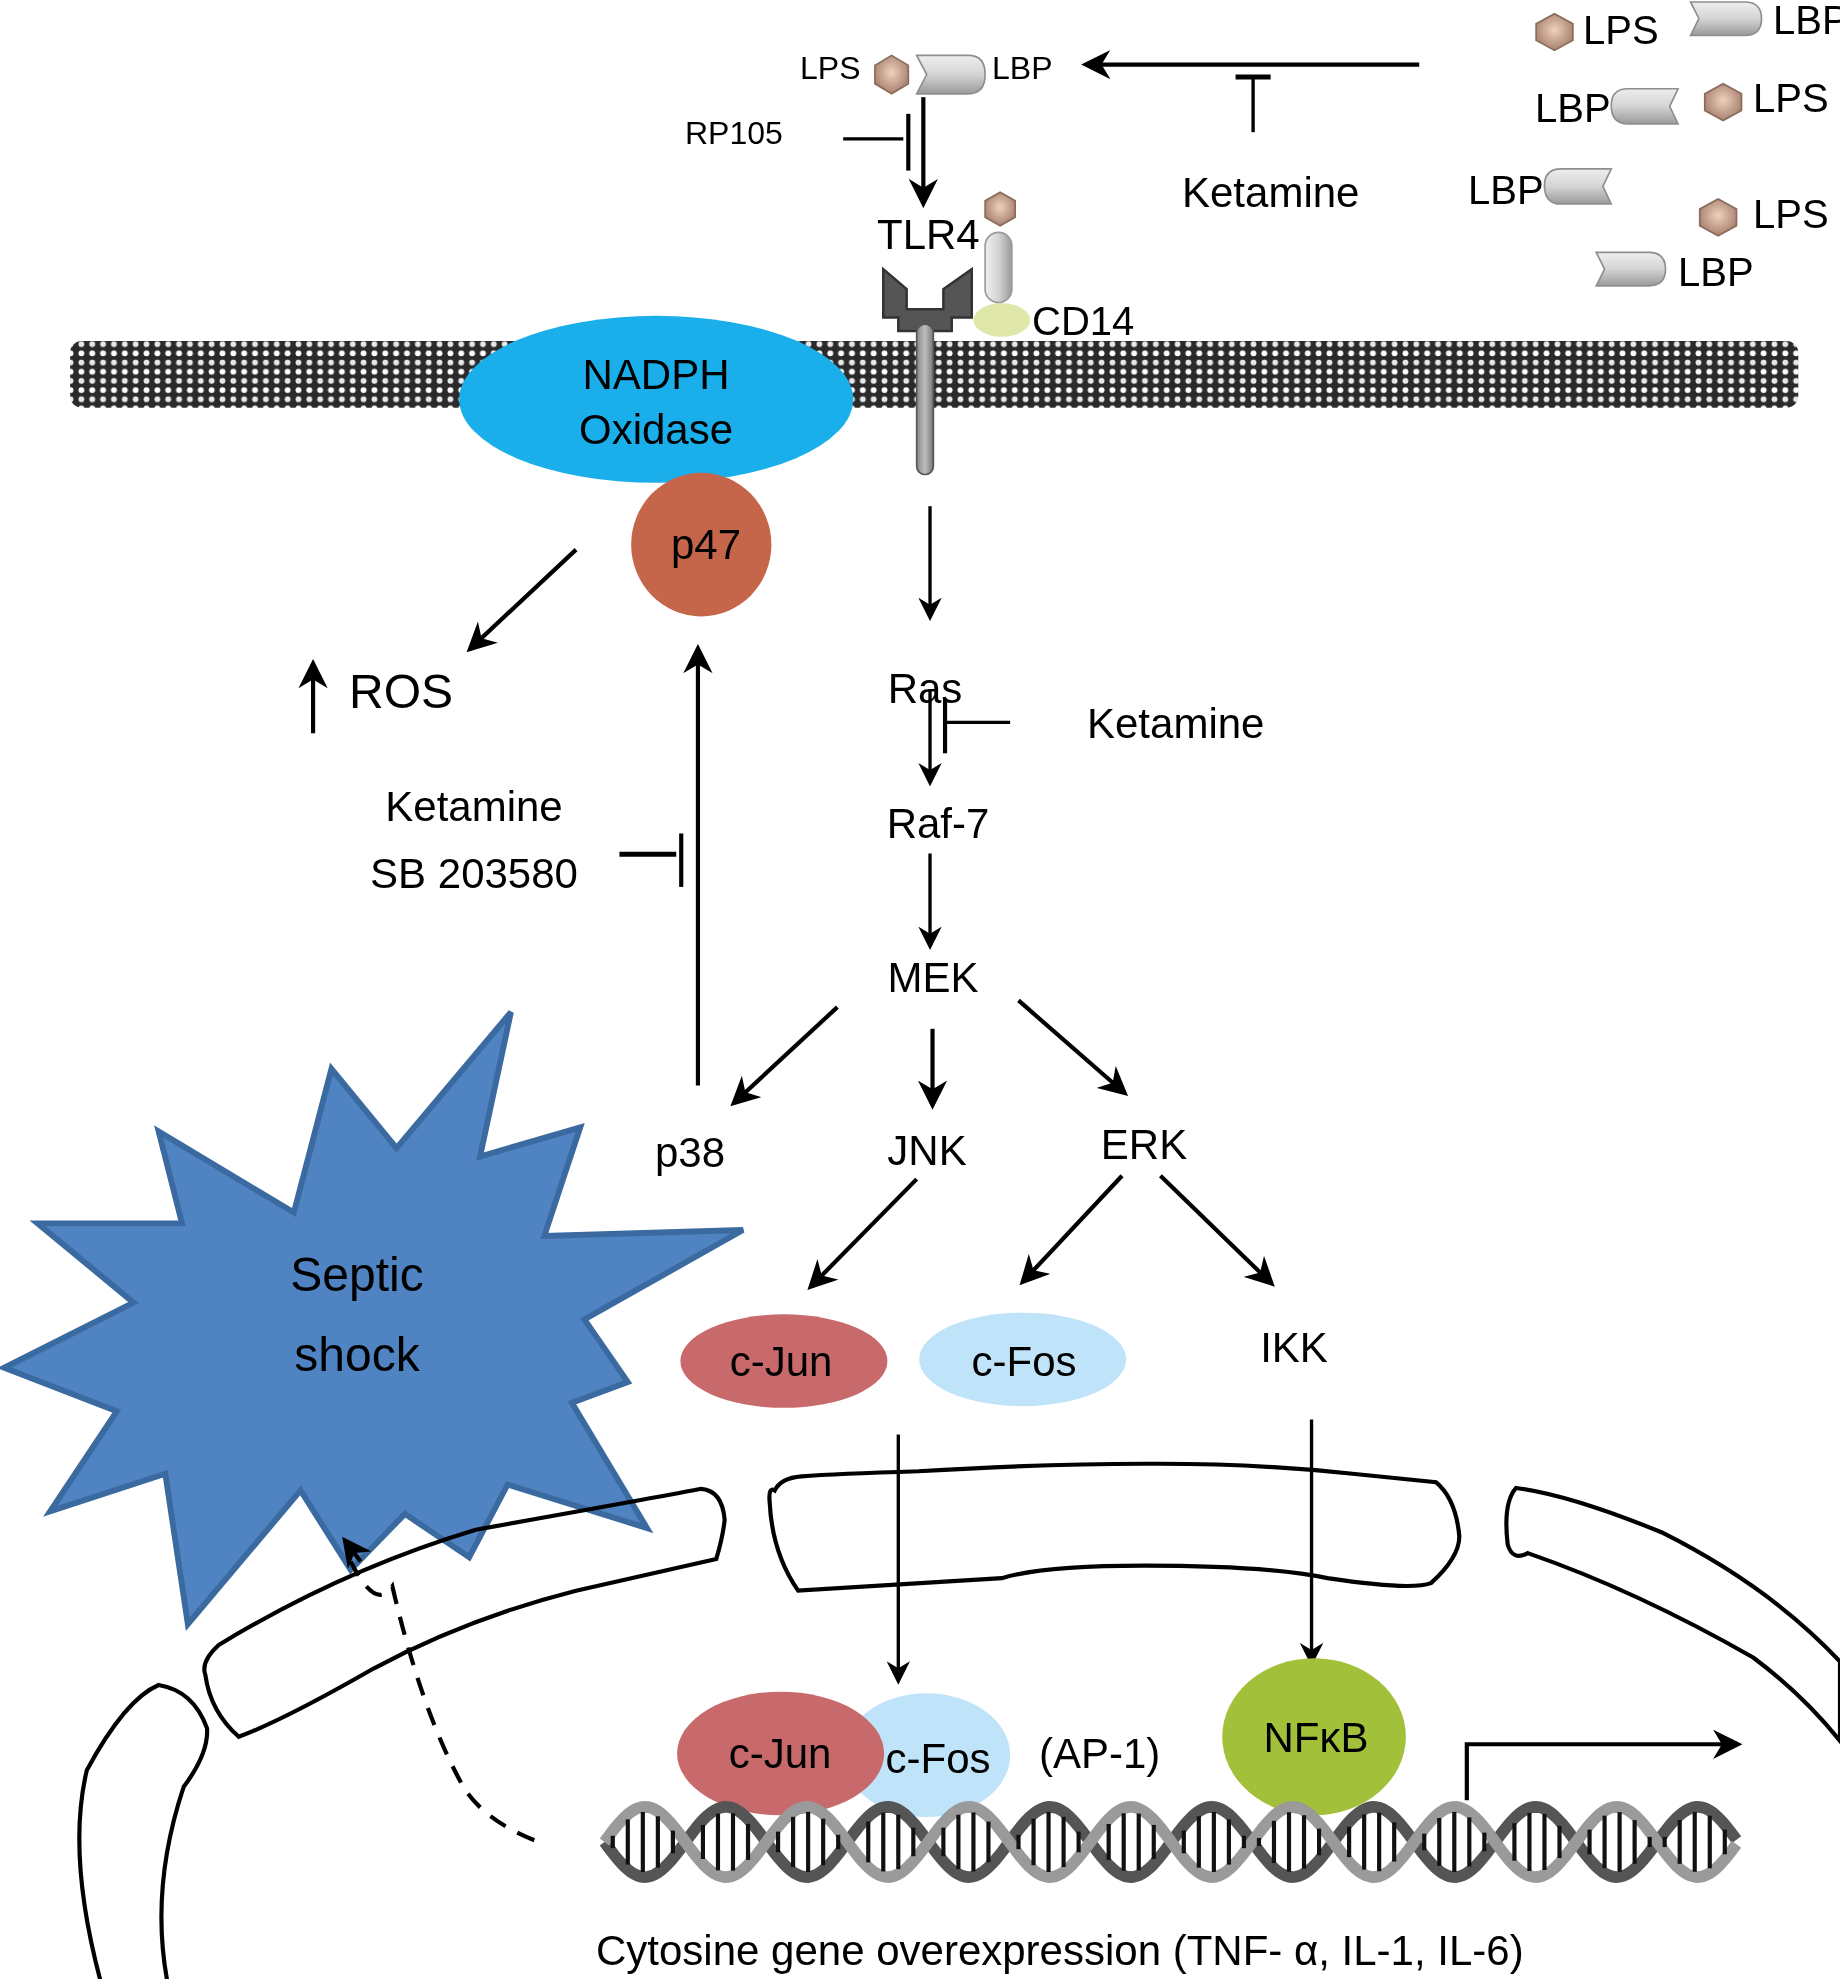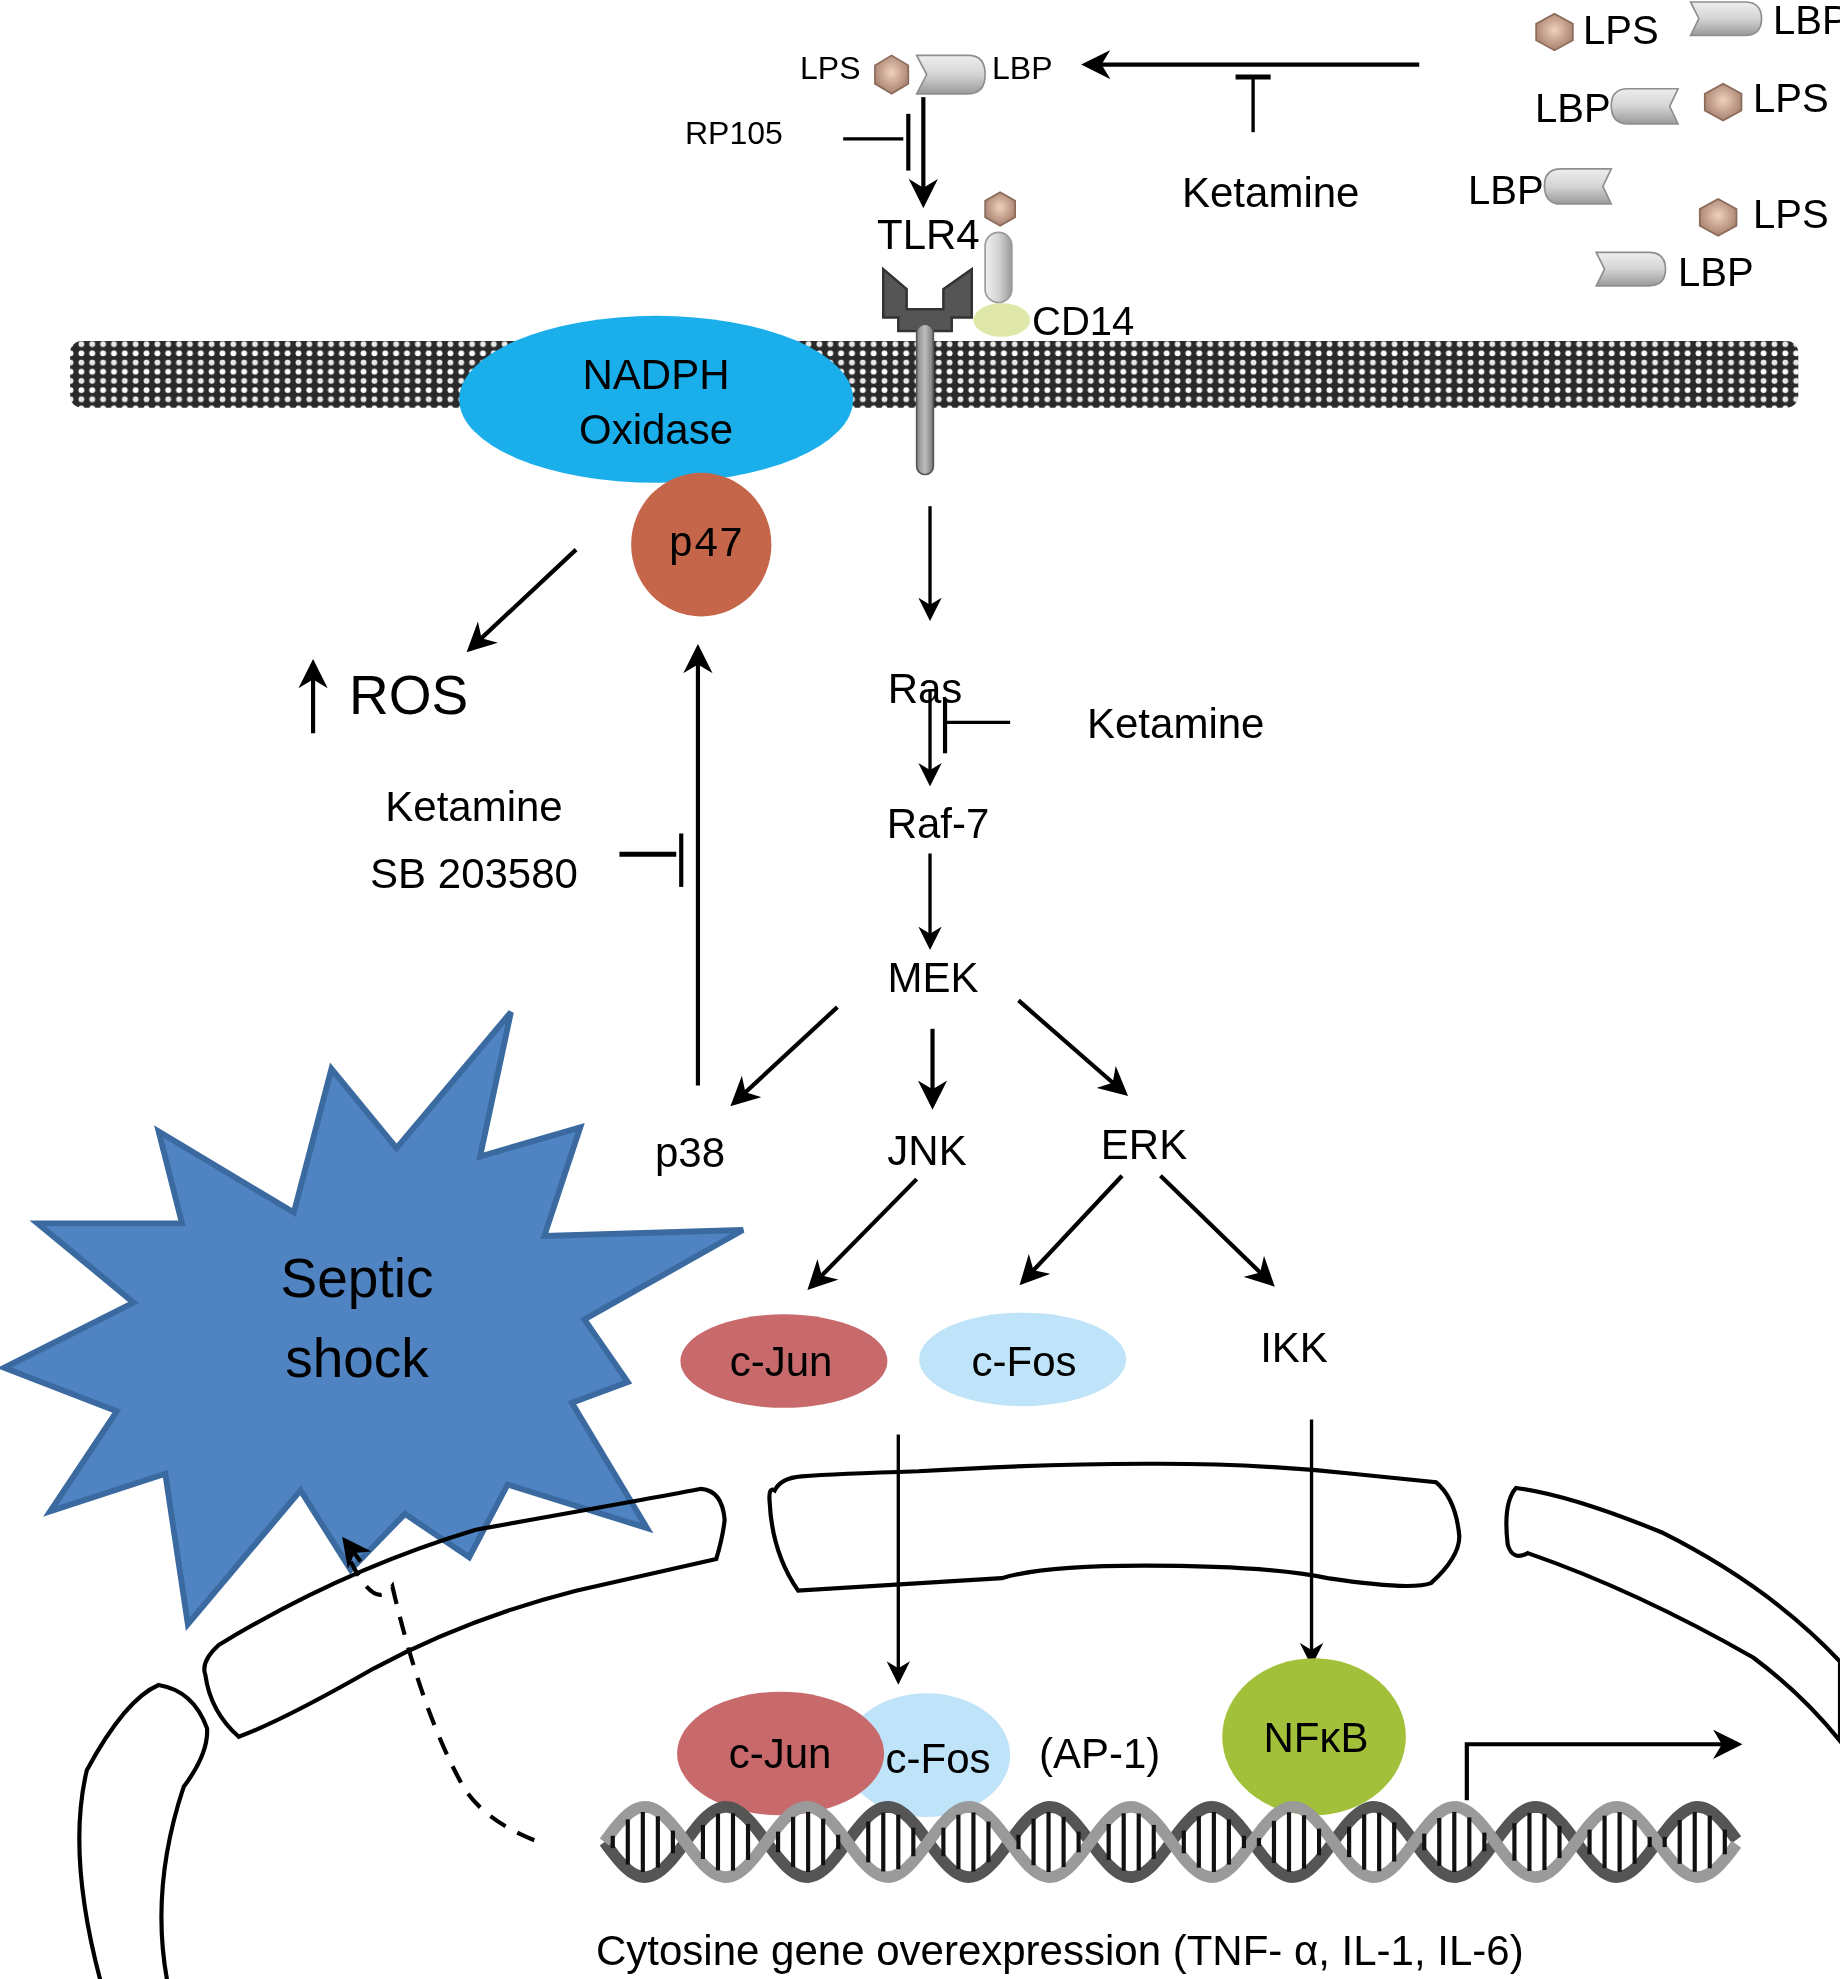--- a/index.html
+++ b/index.html
@@ -4,21 +4,21 @@
 <style>
   html, body { margin: 0; padding: 0; background: #ffffff; }
   body { width: 1840px; height: 1980px; position: relative; overflow: hidden;
          font-family: "Liberation Sans", sans-serif; color: #000; }
   svg#diagram { position: absolute; left: 0; top: 0; width: 1840px; height: 1980px; }
   .lbl { position: absolute; white-space: nowrap; line-height: 1; font-family: "Liberation Sans", sans-serif; }
   .s34 { font-size: 30px; }
   .s46 { font-size: 40px; }
   .s50 { font-size: 42px; }
   .s58 { font-size: 32px; }
-  .s64 { font-size: 55px; }
+  .s64 { font-size: 48px; }
   .ctr { transform: translateX(-50%); text-align: right; }
 </style>
 </head>
 <body>
 
 <svg id="diagram" viewBox="0 0 2204 2371" xmlns="http://www.w3.org/2000/svg">
   <defs>
     <marker id="ah" viewBox="0 0 10 10" refX="8" refY="5" markerWidth="7" markerHeight="7" orient="auto-start-reverse">
       <path d="M0,0 L10,5 L0,10 L3,5 Z" fill="#000"></path>
     </marker>
@@ -235,21 +235,21 @@
 <span class="lbl s34" style="left:800px;top:52px;font-size:32px;">LPS</span>
 <span class="lbl s34" style="left:992px;top:52px;font-size:32px;">LBP</span>
 
 <span class="lbl s50" style="left:1182px;top:172px;">Ketamine</span>
 <span class="lbl s58" style="left:685px;top:117px;">RP105</span>
 <span class="lbl s50" style="left:877px;top:214px;">TLR4</span>
 <span class="lbl s46" style="left:1032px;top:301px;">CD14</span>
 
 <span class="lbl s50 ctr" style="left:656px;top:354px;">NADPH</span>
 <span class="lbl s50 ctr" style="left:656px;top:409px;">Oxidase</span>
-<span class="lbl s50 ctr" style="left:706px;top:524px;font-family:Liberation Mono, monospace;">p47</span>
+<span class="lbl s50 ctr" style="left:706px;top:524px;">p47</span>
 
 <span class="lbl s64" style="left:349px;top:668px;">ROS</span>
 <span class="lbl s50 ctr" style="left:925px;top:636px;margin-top:32px;">Ras</span>
 <span class="lbl s50" style="left:1087px;top:703px;">Ketamine</span>
 <span class="lbl s50 ctr" style="left:938px;top:803px;">Raf-7</span>
 <span class="lbl s50 ctr" style="left:474px;top:786px;">Ketamine</span>
 <span class="lbl s50 ctr" style="left:474px;top:853px;">SB 203580</span>
 <span class="lbl s50 ctr" style="left:933px;top:957px;">MEK</span>
 <span class="lbl s50 ctr" style="left:690px;top:1132px;">p38</span>
 <span class="lbl s50 ctr" style="left:927px;top:1130px;">JNK</span>

